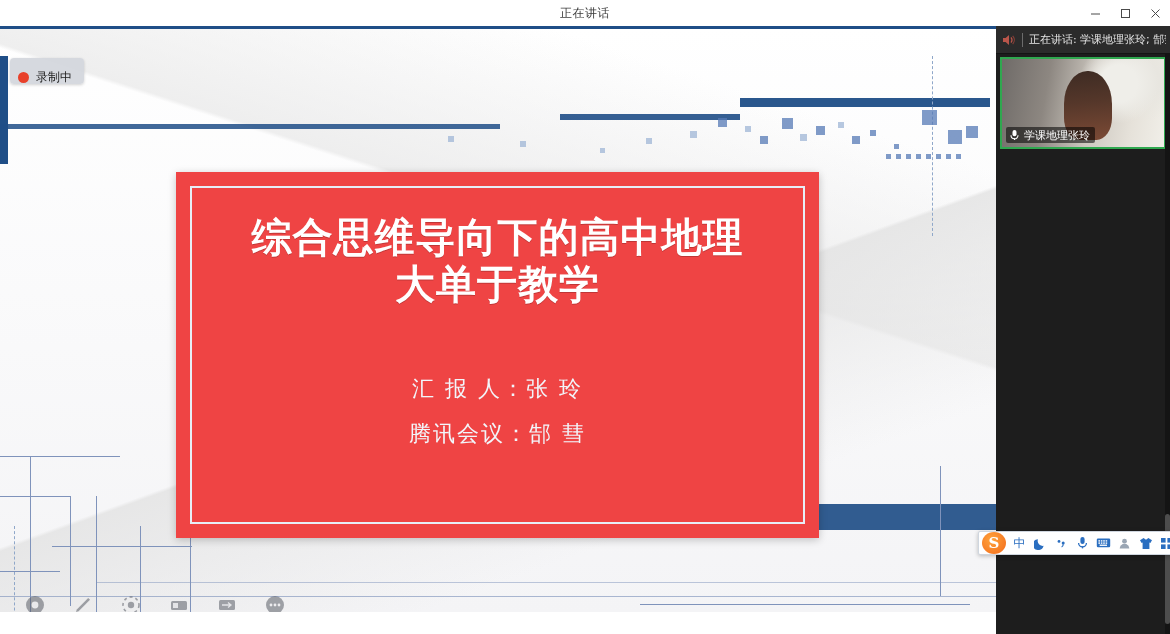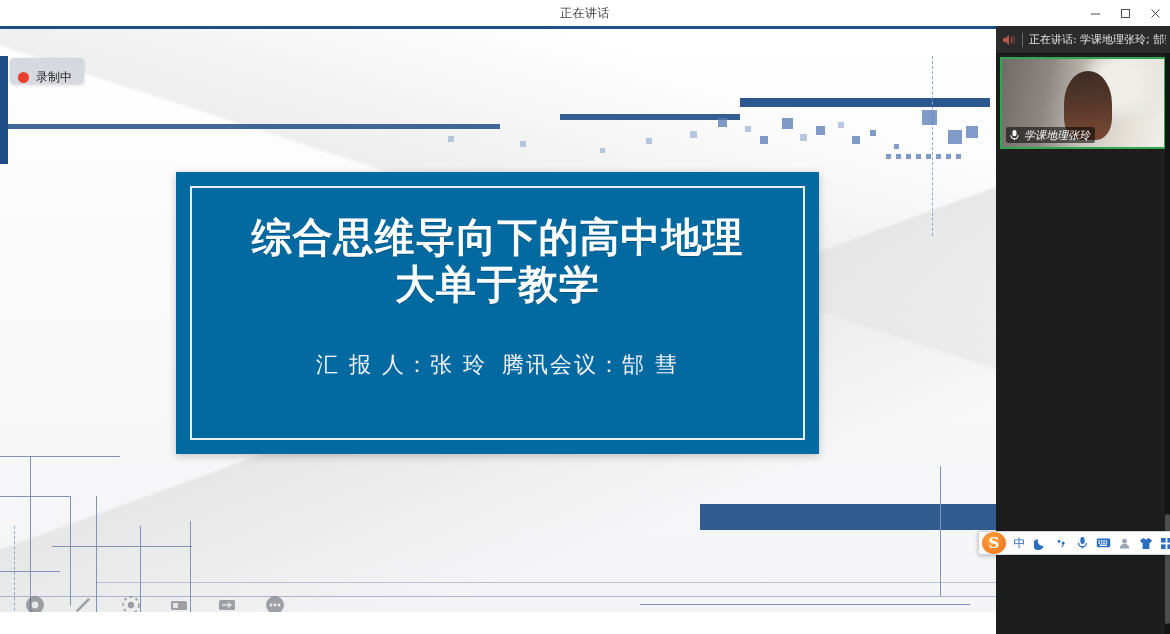--- a/index.html
+++ b/index.html
@@ -69,22 +69,22 @@
   #recpill .dot {
     width: 11px; height: 11px; border-radius: 50%;
     background: #e8402a;
   }
   #recpill .lbl { font-size: 12px; color: #222; }
 
   
   #slide {
     position: absolute;
     left: 176px; top: 146px;
-    width: 643px; height: 282px;
-    background: #0369a1;
+    width: 643px; height: 366px;
+    background: #ef4444;
     box-shadow: 0 2px 8px rgba(0,0,0,.22);
   }
   #slide .inner-frame {
     position: absolute; inset: 14px;
     border: 2px solid #e7eef7;
   }
   #slide .content {
     position: absolute; inset: 14px;
     display: flex; flex-direction: column;
     align-items: center; justify-content: flex-start;
@@ -94,22 +94,22 @@
     color: #ffffff;
     font-size: 40px;
     font-weight: 700;
     line-height: 1.18;
     text-align: center;
     letter-spacing: 1px;
     width: 530px;
     text-shadow: 0 1px 0 rgba(0,0,0,.2);
   }
   #slide .s-meta {
-    margin-top: 42px;
-    display: flex; flex-direction: row; gap: 15px;
+    margin-top: 66px;
+    display: flex; flex-direction: column; gap: 15px;
     align-items: center;
   }
   #slide .s-line {
     color: #f2f5fa;
     font-size: 22px;
     letter-spacing: 2px;
   }
 
   
   #ppttools {
@@ -147,21 +147,20 @@
     font-size: 11px; color: #e6e6e6;
     white-space: nowrap; overflow: hidden;
   }
   .tile {
     position: relative;
     width: 166px; height: 92px;
     margin: 3px auto 8px auto;
     background: #2d2d2d;
     border: 1px solid #2d2d2d;
     overflow: hidden;
-    font-style: italic;
   }
   .tile.speaking { border: 2px solid #2fa84f; }
   .tile.selected { border: 1px solid #d8d8d8; }
   .tile .video {
     position: absolute; inset: 0;
     background:
       radial-gradient(circle at 72% 28%, #efeee9 0 14%, rgba(239,238,233,0) 30%),
       radial-gradient(circle at 88% 24%, #e8e6e0 0 10%, rgba(232,230,224,0) 26%),
       linear-gradient(100deg, #6f6b68 0%, #8d8781 28%, #cdc8c0 55%, #e6e2da 80%, #f1efe9 100%);
   }

